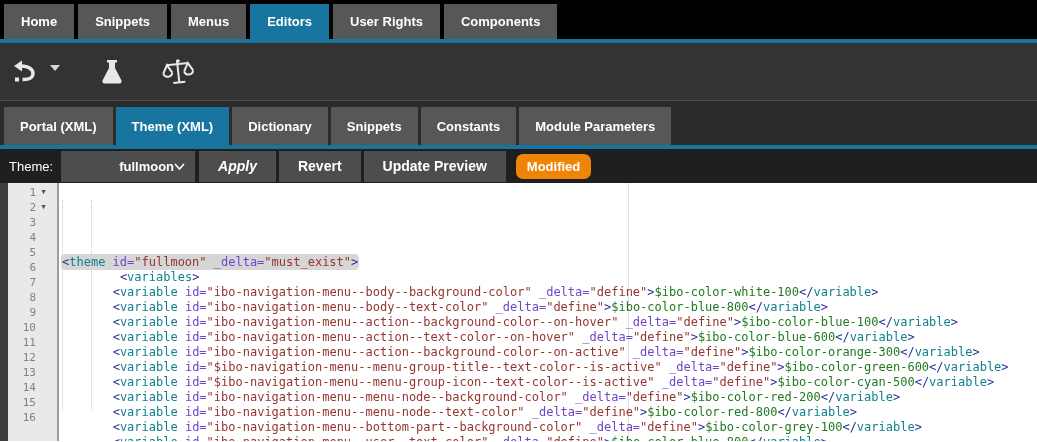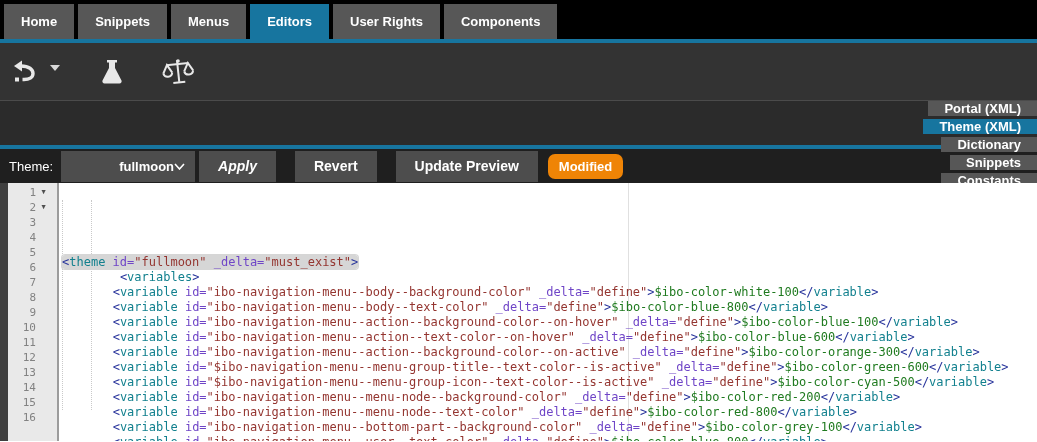--- a/index.html
+++ b/index.html
@@ -12,32 +12,32 @@
         display:flex;align-items:center;justify-content:center;padding:0 17px;cursor:pointer;white-space:nowrap;}
   .tab1.active{background:var(--accent,#17759f);}
   .accent-line{height:4px;background:var(--accent,#17759f);}
 
   
   #toolbar{height:58px;background:var(--toolbar_bg,#333);display:flex;align-items:center;border-bottom:1px solid #4b4b4b;box-sizing:border-box;}
   .tbtn{display:flex;align-items:center;justify-content:center;height:44px;cursor:pointer;}
   .caret-down{width:0;height:0;border-left:5px solid transparent;border-right:5px solid transparent;border-top:6px solid #d8d8d8;margin-left:8px;margin-top:-8px;cursor:pointer;}
 
   
-  #nav2{height:44px;background:var(--nav2_bg,#2b2b2b);display:flex;align-items:flex-end;gap:3px;padding-left:4px;flex-direction:column;}
+  #nav2{height:44px;background:var(--nav2_bg,#2b2b2b);display:flex;align-items:flex-end;gap:3px;padding-left:4px;}
   .tab2{height:38px;background:var(--tab_bg,#575757);color:#fff;font-weight:bold;font-size:13px;
         display:flex;align-items:center;justify-content:center;padding:0 16px;cursor:pointer;white-space:nowrap;}
   .tab2.active{background:var(--accent,#17759f);}
 
   
   #theme-bar{height:34px;background:var(--theme_bar_bg,#1f1f1f);display:flex;align-items:center;}
   .theme-label{color:#fff;font-size:13px;margin:0 8px 0 9px;}
   .dropdown{width:108px;height:31px;background:var(--button_bg,#4d4d4d);display:flex;align-items:center;justify-content:flex-end;
             padding:0 10px 0 16px;color:#fff;font-weight:bold;font-size:13px;cursor:pointer;}
   .bar-btn{height:31px;background:var(--button_bg,#4d4d4d);color:#fff;font-weight:bold;font-size:14px;
-           padding:0 19px;margin-left:19px;display:flex;align-items:center;cursor:pointer;white-space:nowrap;}
+           padding:0 19px;margin-left:3px;display:flex;align-items:center;cursor:pointer;white-space:nowrap;}
   .modified-badge{margin-left:10px;background:var(--modified,#ef8406);color:#fff;font-weight:bold;font-size:13px;
                   height:25px;padding:0 11px;border-radius:7px;display:flex;align-items:center;}
 
   
   #editor{position:relative;height:258px;background:var(--code_bg,#fff);display:flex;
           font-family:"DejaVu Sans Mono",monospace;font-size:12px;overflow:hidden;}
   .gutter{width:57px;flex:0 0 57px;background:var(--gutter_bg,#e9e9e9);border-right:2px solid #9c9c9c;
           position:relative;padding-top:2px;box-sizing:content-box;}
   .gutter-strip{position:absolute;left:0;top:0;bottom:0;width:8px;background:var(--gutter_strip,#3f3f3f);}
   .g-line{height:15px;display:flex;align-items:center;position:relative;z-index:1;}

